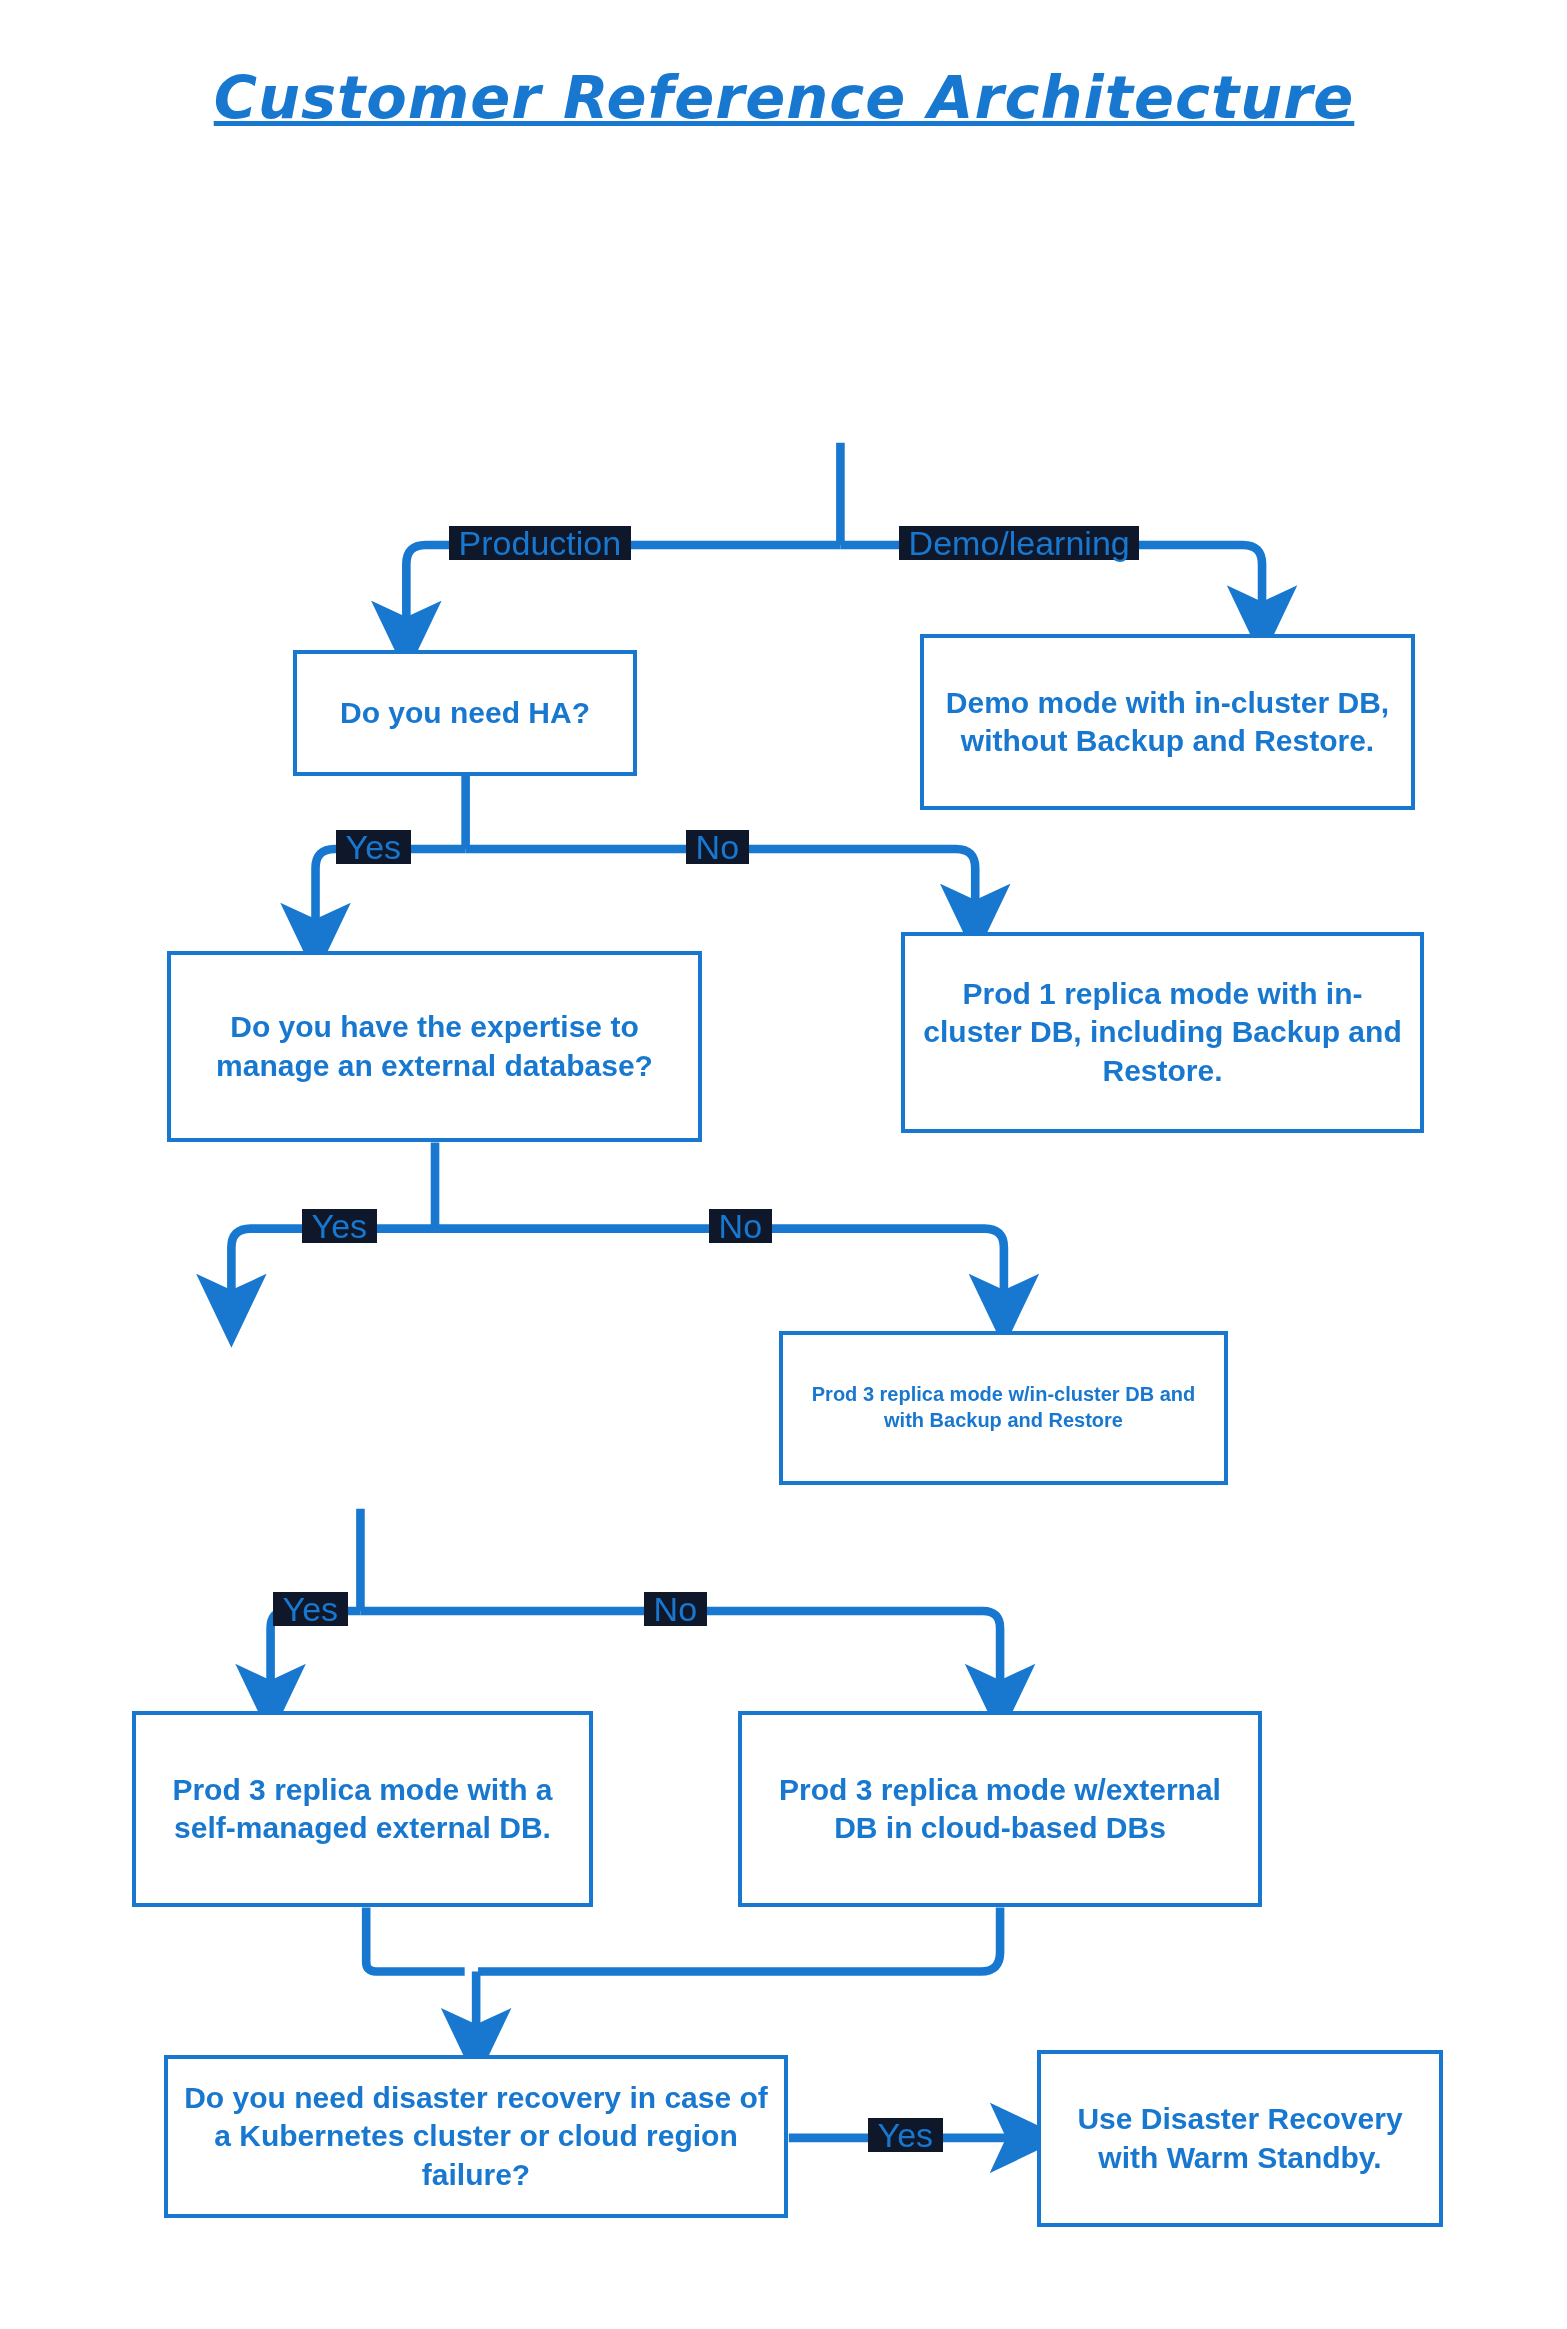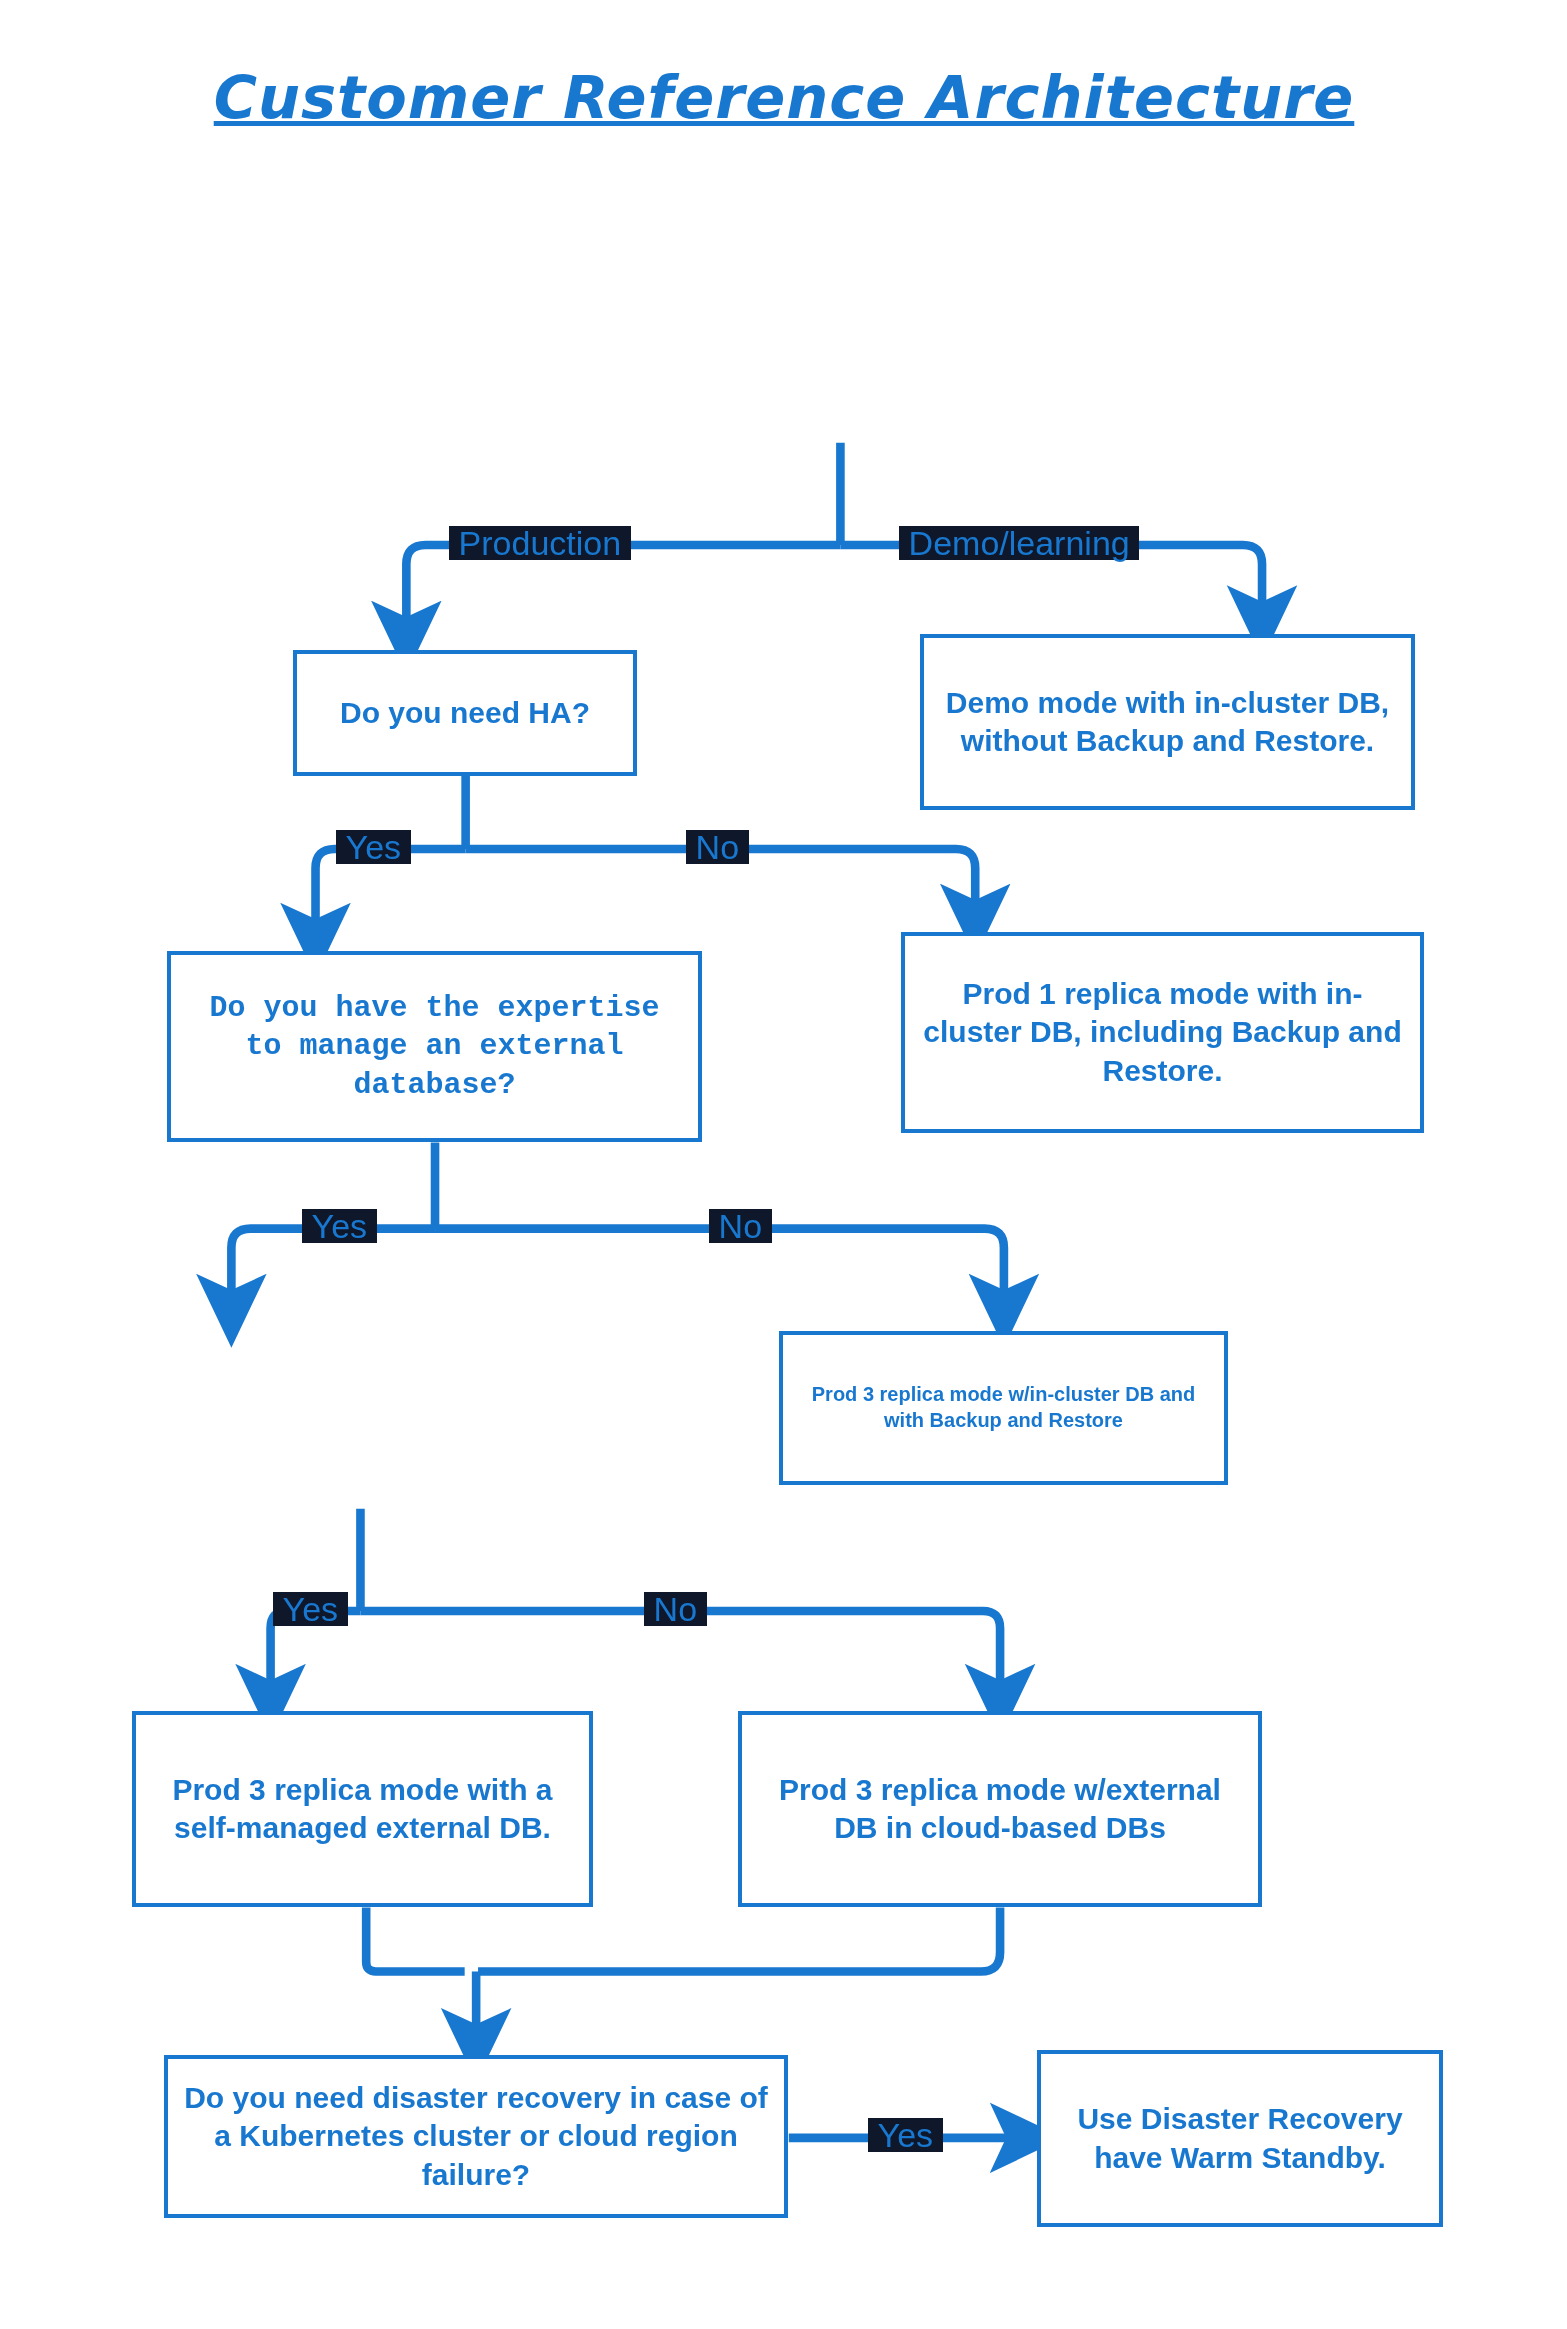--- a/index.html
+++ b/index.html
@@ -116,21 +116,21 @@
 
 
   <div class="node" style="left:293px; top:650px; width:344px; height:126px; font-size:30px;">
     <span class="txt">Do you need HA?</span>
   </div>
 
   <div class="node" style="left:920px; top:634px; width:495px; height:176px; font-size:30px;">
     <span class="txt">Demo mode with in-cluster DB, without Backup and Restore.</span>
   </div>
 
-  <div class="node" style="left:167px; top:951px; width:535px; height:191px; font-size:30px;font-family:Liberation Mono, monospace;">
+  <div class="node" style="left:167px; top:951px; width:535px; height:191px; font-size:30px;">
     <span class="txt">Do you have the expertise to manage an external database?</span>
   </div>
 
   <div class="node" style="left:901px; top:932px; width:523px; height:201px; font-size:30px;">
     <span class="txt">Prod 1 replica mode with in-cluster DB, including Backup and Restore.</span>
   </div>
 
 
   <div class="node" style="left:779px; top:1321px; width:449px; height:154px; font-size:20px;margin-top:10px;">
     <span class="txt">Prod 3 replica mode w/in-cluster DB and with Backup and Restore</span>
@@ -142,21 +142,21 @@
 
   <div class="node" style="left:738px; top:1711px; width:524px; height:196px; font-size:30px;">
     <span class="txt">Prod 3 replica mode w/external DB in cloud-based DBs</span>
   </div>
 
   <div class="node" style="left:164px; top:2055px; width:624px; height:163px; font-size:30px;">
     <span class="txt">Do you need disaster recovery in case of a Kubernetes cluster or cloud region failure?</span>
   </div>
 
   <div class="node" style="left:1037px; top:2050px; width:406px; height:177px; font-size:30px;">
-    <span class="txt">Use Disaster Recovery have Warm Standby.</span>
+    <span class="txt">Use Disaster Recovery with Warm Standby.</span>
   </div>
 
   <div class="edge-label" style="left:449px; top:526px;">Production</div>
 
   <div class="edge-label" style="left:899px; top:526px;">Demo/learning</div>
 
   <div class="edge-label" style="left:336px; top:830px;">Yes</div>
 
   <div class="edge-label" style="left:686px; top:830px;">No</div>
 

